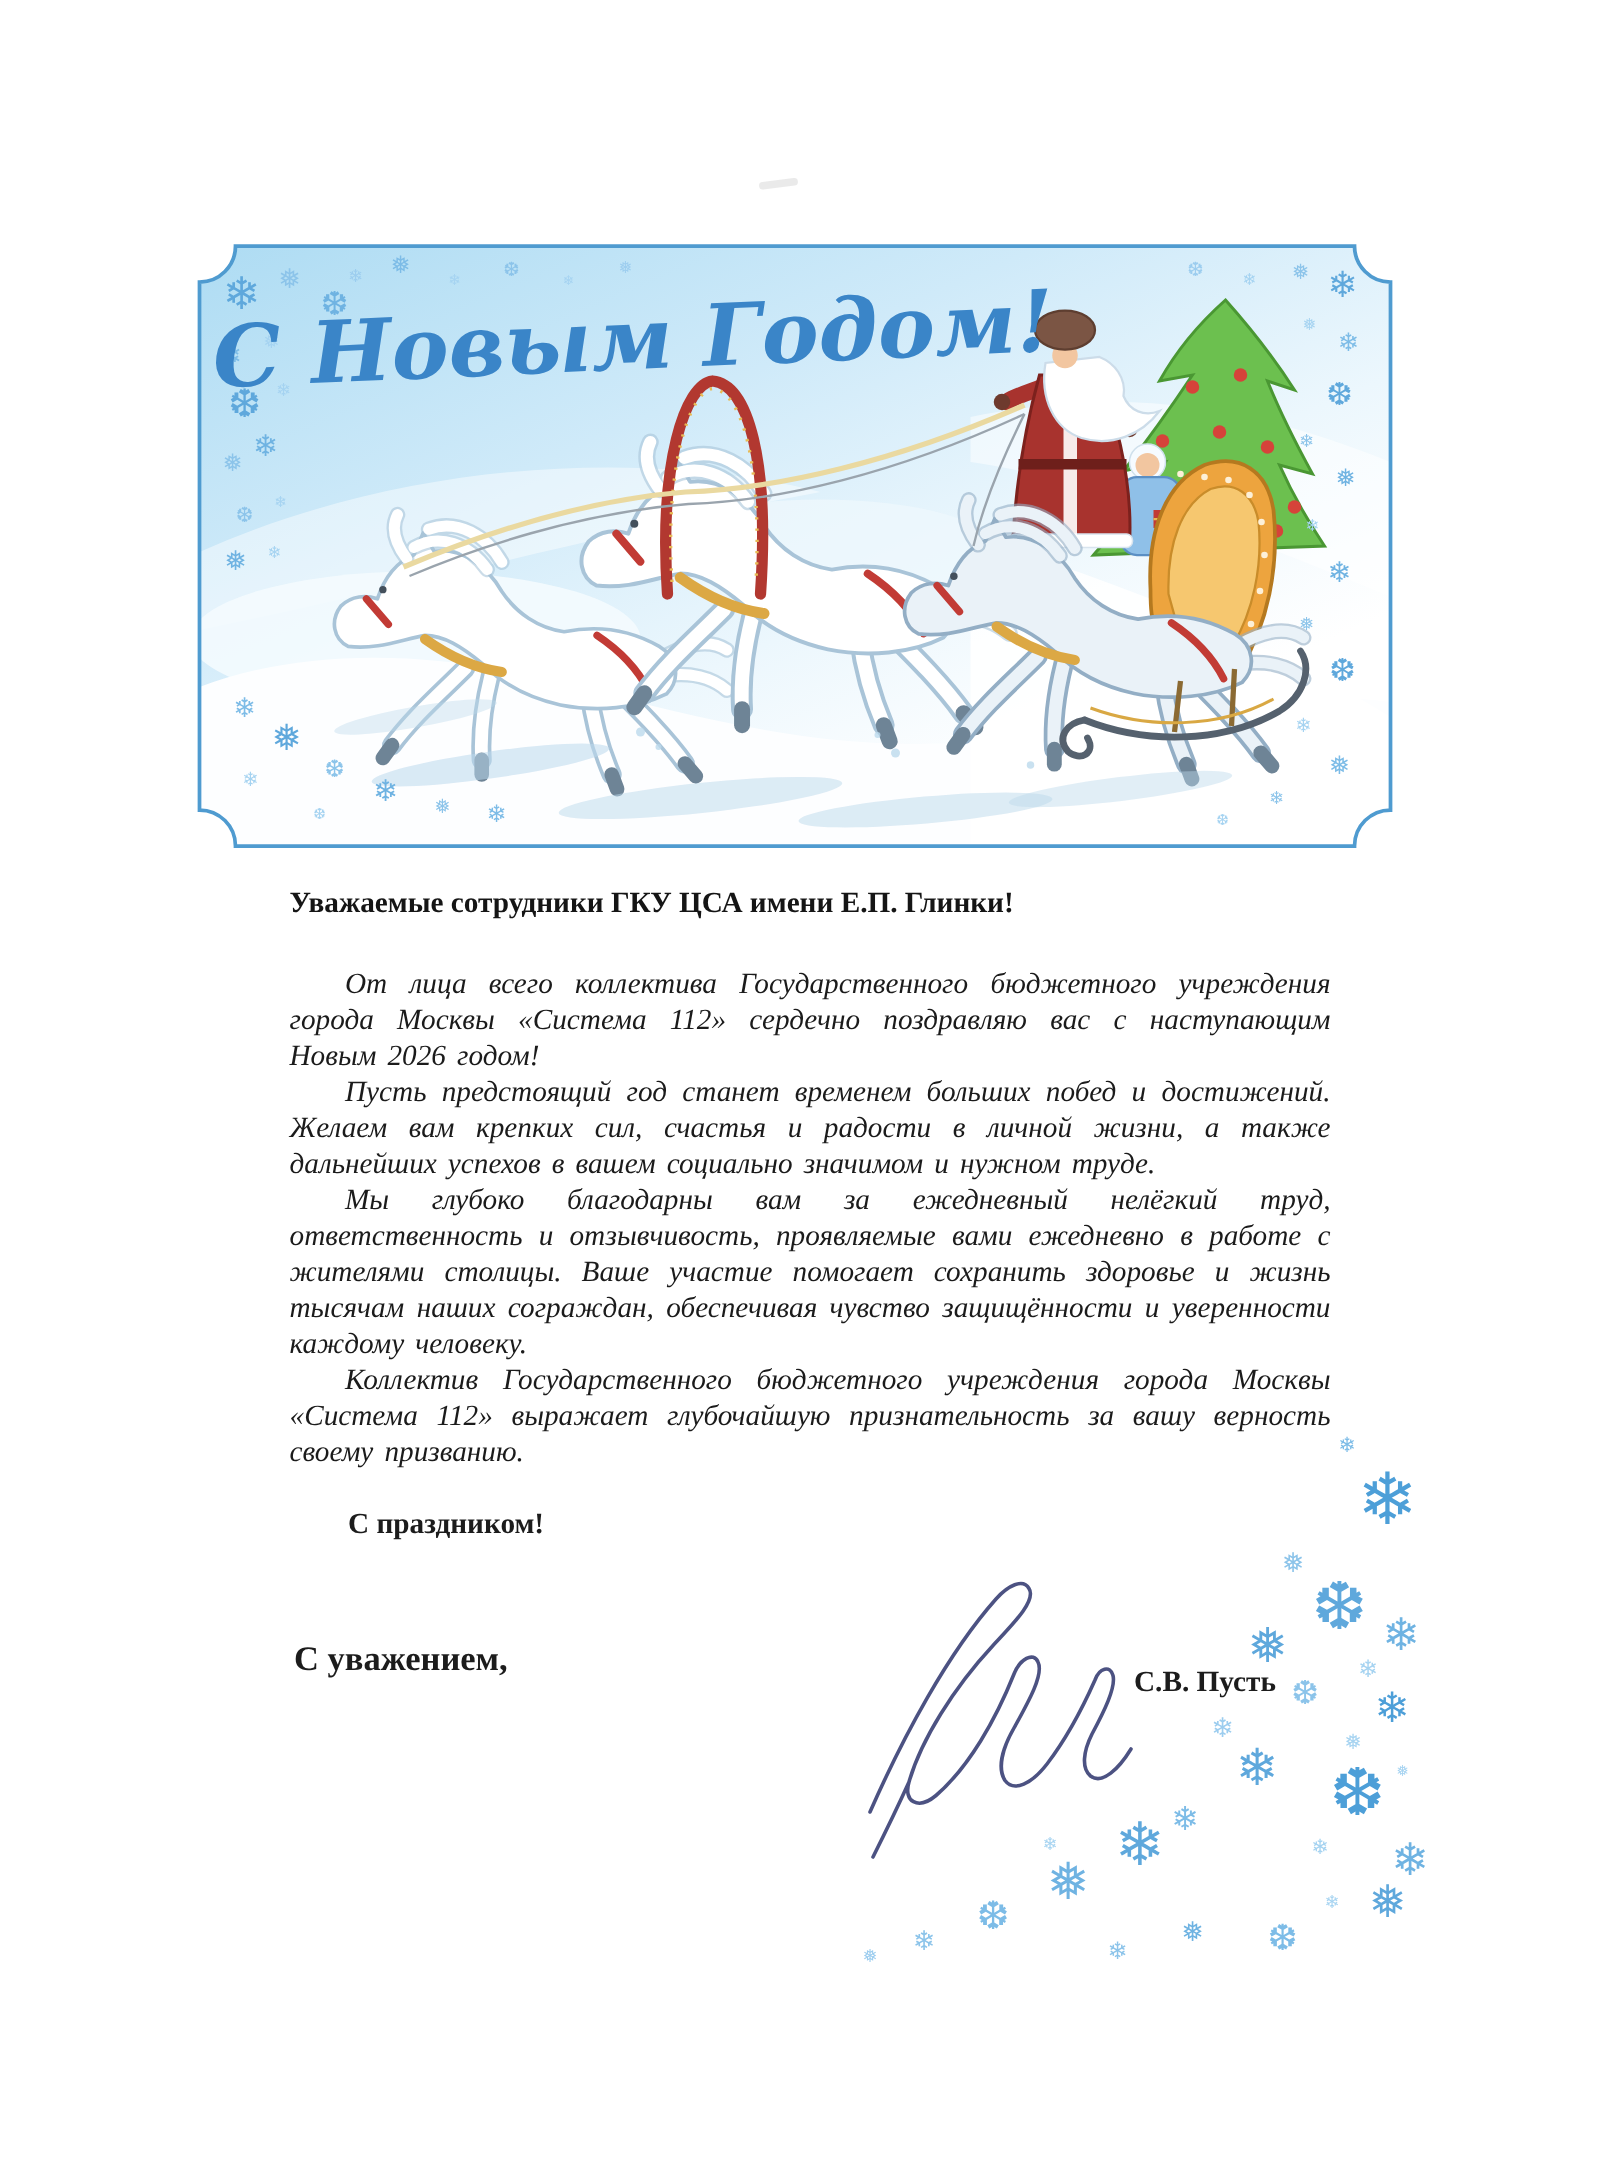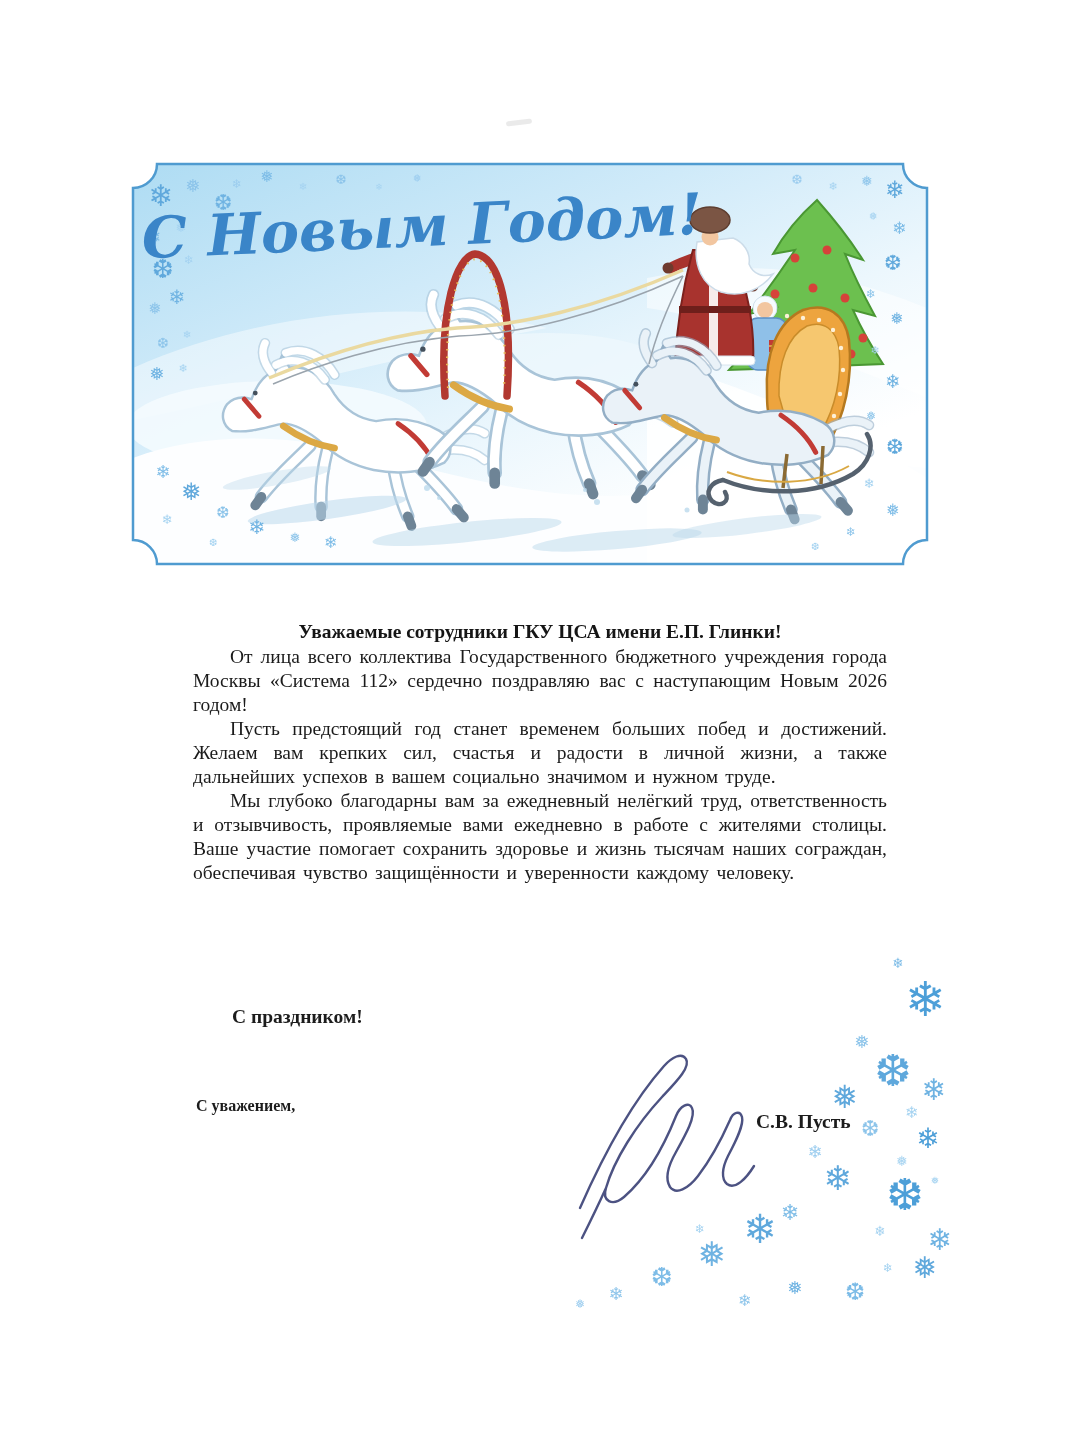--- a/index.html
+++ b/index.html
@@ -13,27 +13,27 @@
   .h-body{fill:var(--coat,#ffffff);stroke:var(--line,#a9c4d8);stroke-width:2;stroke-linejoin:round;}
   .legO{stroke:var(--line,#a9c4d8);stroke-width:11;fill:none;stroke-linecap:round;}
   .legI{stroke:var(--coat,#ffffff);stroke-width:7;fill:none;stroke-linecap:round;}
   .hoof{stroke:#6e8496;stroke-width:8;fill:none;stroke-linecap:round;}
   .mane{stroke:var(--coat,#ffffff);stroke-width:6;fill:none;stroke-linecap:round;}
   .maneO{stroke:var(--line,#a9c4d8);stroke-width:8.5;fill:none;stroke-linecap:round;opacity:.6;}
   .redstrap{stroke:#c23b35;stroke-width:4;fill:none;stroke-linecap:round;}
   .goldstrap{stroke:#dca844;stroke-width:5.5;fill:none;stroke-linecap:round;}
   .sf{font-family:"DejaVu Sans",sans-serif;text-anchor:middle;}
   
-  .salutation{position:absolute;left:193px;top:621px;width:694px;text-align:center;
+  .salutation{position:absolute;left:193px;top:592px;width:694px;
               font-weight:bold;font-size:19.5px;color:#151515;}
   .body-text{position:absolute;left:193px;top:645px;width:694px;font-size:19.5px;
              line-height:24px;text-align:justify;word-spacing:2.5px;color:#1b1b1b;}
-  .body-text p{margin:0;text-indent:37px;}
+  .body-text p{margin:0;text-indent:37px;font-style:italic;}
   .closing{position:absolute;left:232px;top:1006px;font-weight:bold;font-size:19.5px;text-align:center;}
-  .signoff{position:absolute;left:196px;top:1094px;font-weight:bold;font-size:16px;line-height:24px;}
+  .signoff{position:absolute;left:196px;top:1094px;font-weight:bold;font-size:23px;line-height:24px;}
   .signer{position:absolute;left:756px;top:1111px;font-weight:bold;font-size:19.5px;}
   .sig-svg{position:absolute;left:568px;top:1038px;}
   .flakes-svg{position:absolute;left:540px;top:938px;}
   .faint-mark{position:absolute;left:506px;top:120px;width:26px;height:5px;background:#d6d6d6;
               opacity:.5;border-radius:3px;transform:rotate(-7deg);}
 </style>
 </head>
 <body>
 
 <div class="sheet">
@@ -246,20 +246,21 @@
       <use href="#cardShape" fill="none" stroke="#4f9bd0" stroke-width="2.5"></use>
     </svg>
   </div>
 
   <div class="salutation">Уважаемые сотрудники ГКУ ЦСА имени Е.П. Глинки!</div>
 
   <div class="body-text">
     <p>От лица всего коллектива Государственного бюджетного учреждения города Москвы «Система 112» сердечно поздравляю вас с наступающим Новым 2026 годом!</p>
     <p>Пусть предстоящий год станет временем больших побед и достижений. Желаем вам крепких сил, счастья и радости в личной жизни, а также дальнейших успехов в вашем социально значимом и нужном труде.</p>
     <p>Мы глубоко благодарны вам за ежедневный нелёгкий труд, ответственность и отзывчивость, проявляемые вами ежедневно в работе с жителями столицы. Ваше участие помогает сохранить здоровье и жизнь тысячам наших сограждан, обеспечивая чувство защищённости и уверенности каждому человеку.</p>
+    <p>Коллектив Государственного бюджетного учреждения города Москвы «Система 112» выражает глубочайшую признательность за вашу верность своему призванию.</p>
   </div>
 
   <div class="closing">С праздником!</div>
 
   <div class="signoff">
     <div>С уважением,</div>
   </div>
 
   <svg class="sig-svg" width="220" height="210" viewBox="0 0 220 210">
     <path d="M12,170 C34,120 64,64 96,28 C104,19 114,14 118,21 C123,29 108,44 94,59 C68,87 46,122 38,150 C34,163 44,169 56,159 C78,140 96,108 108,78 C112,68 121,63 124,70 C128,78 118,96 108,114 C100,128 97,141 102,149 C108,157 120,151 130,138 C143,121 154,100 162,82 C165,74 172,72 174,79 C176,87 168,103 160,118 C154,130 153,141 159,146 C167,152 178,141 186,128 M38,150 C28,172 21,186 14,200" stroke="#3d4377" stroke-width="2.4" fill="none" stroke-linecap="round" opacity="0.92"></path>

